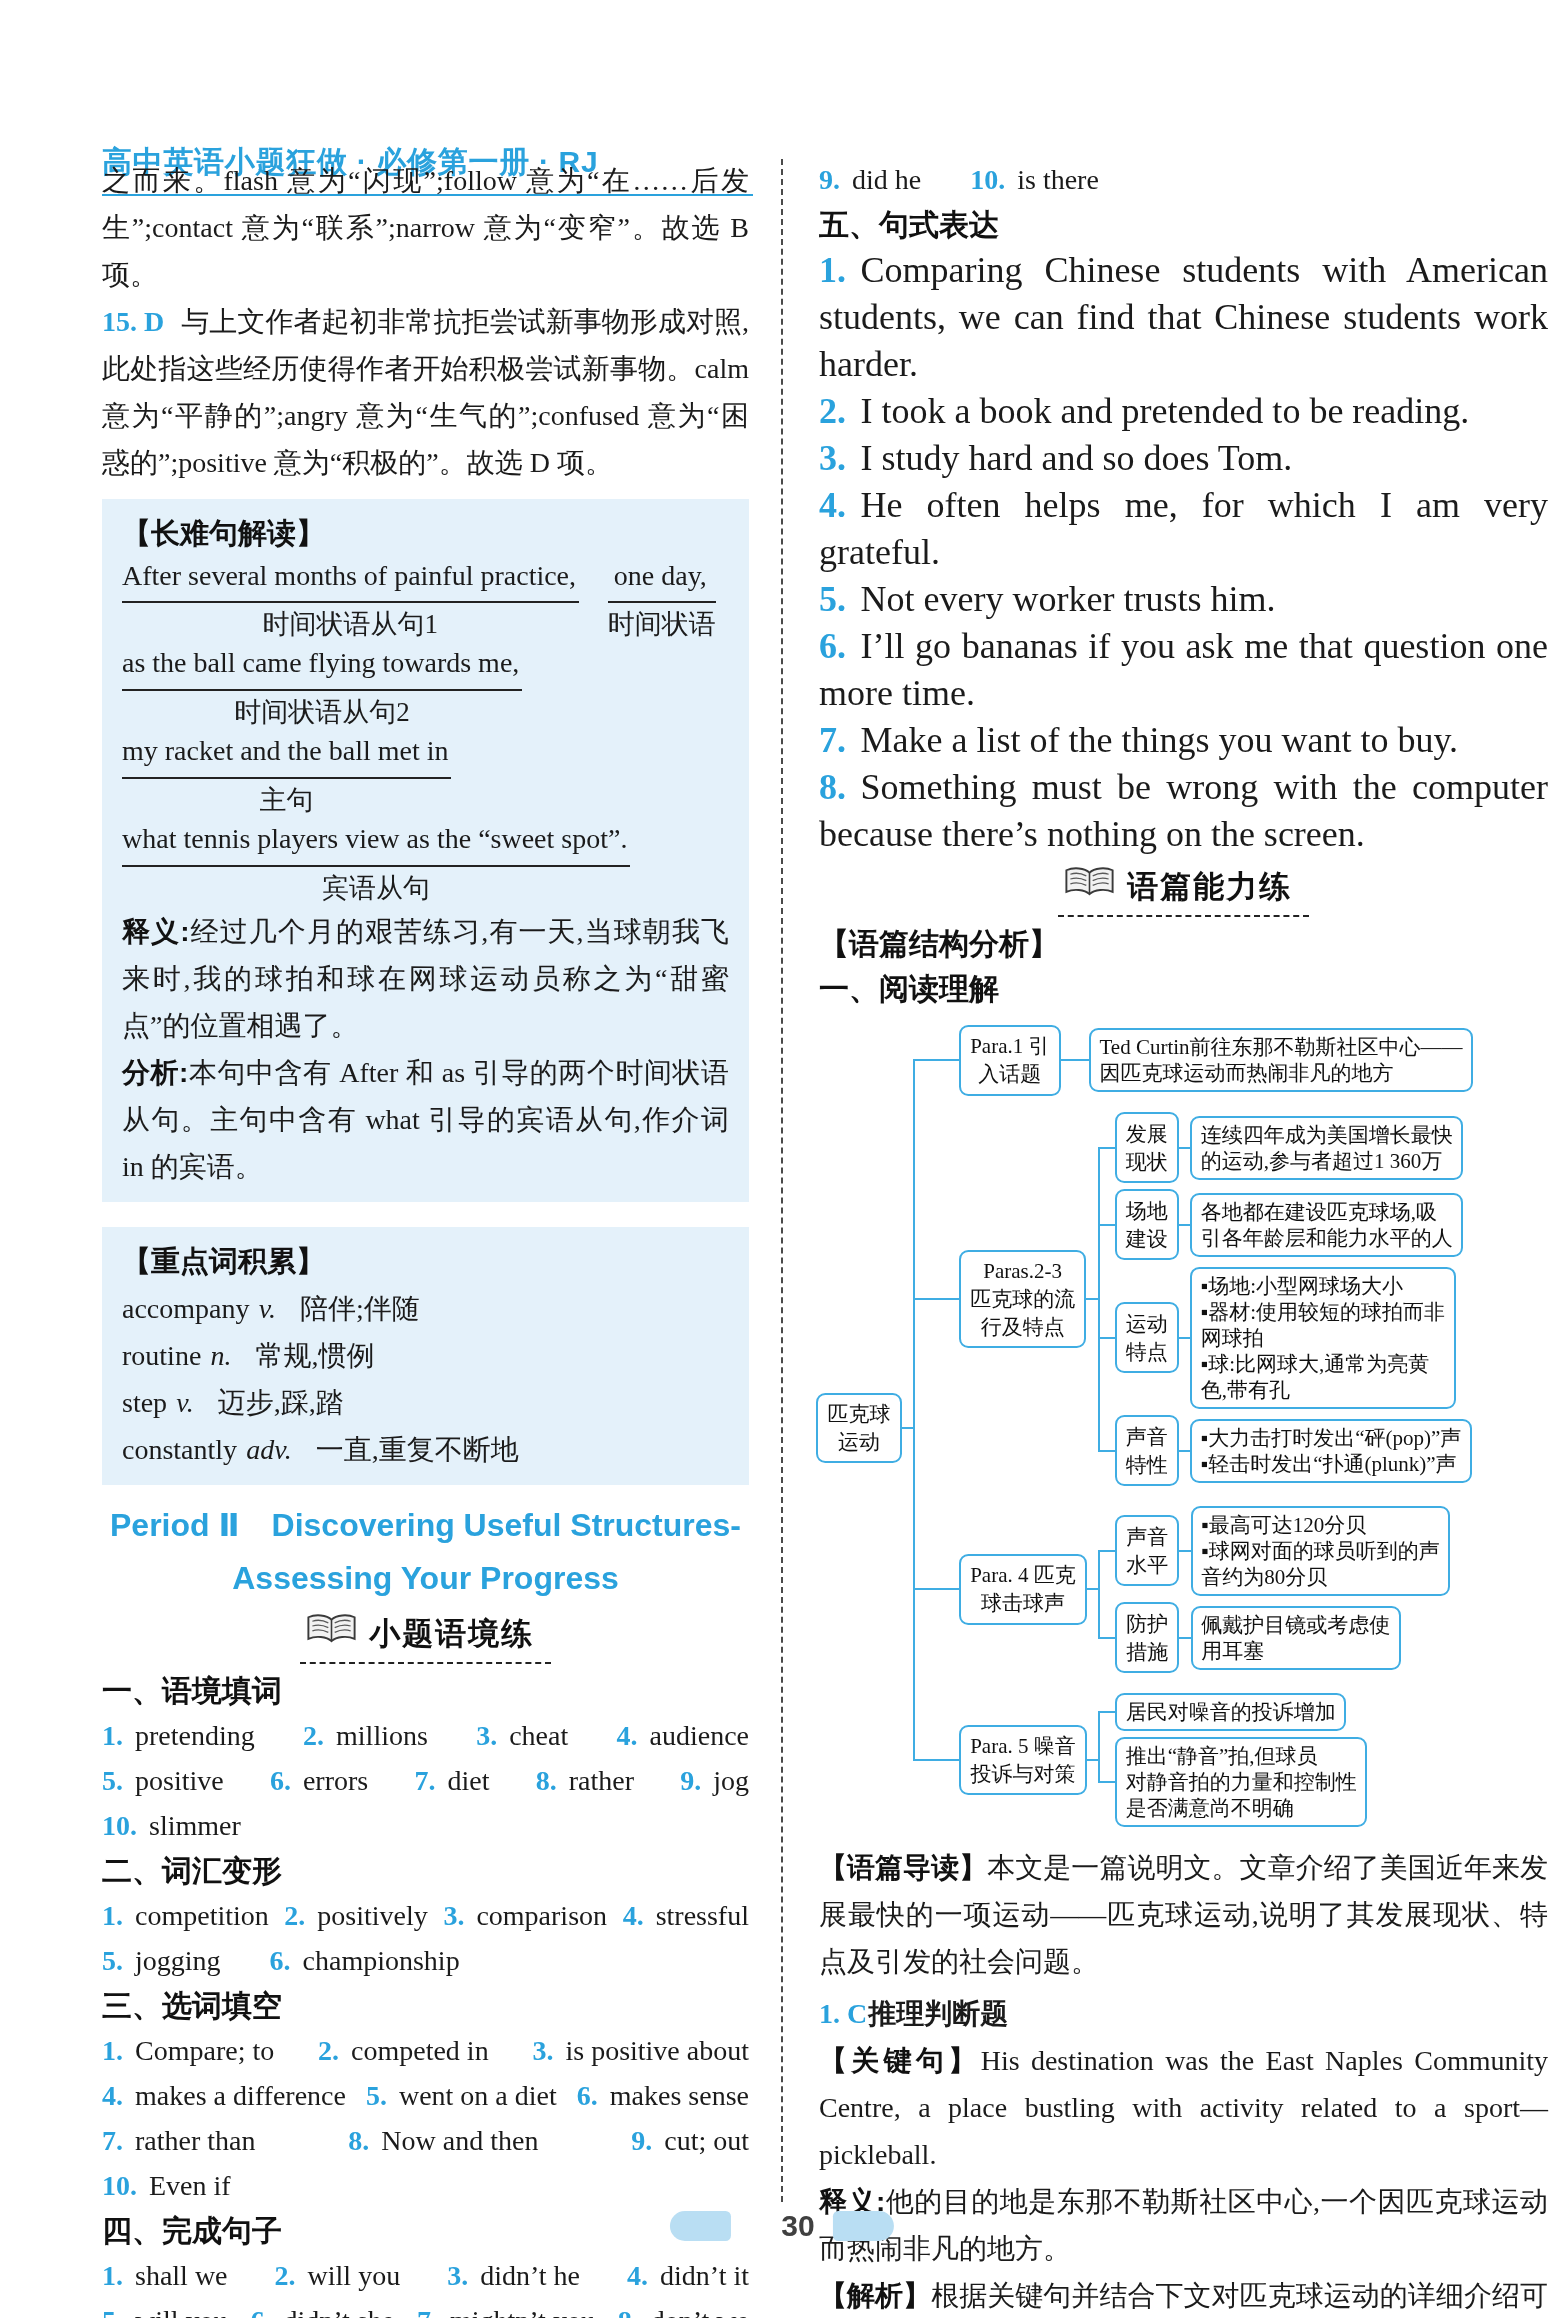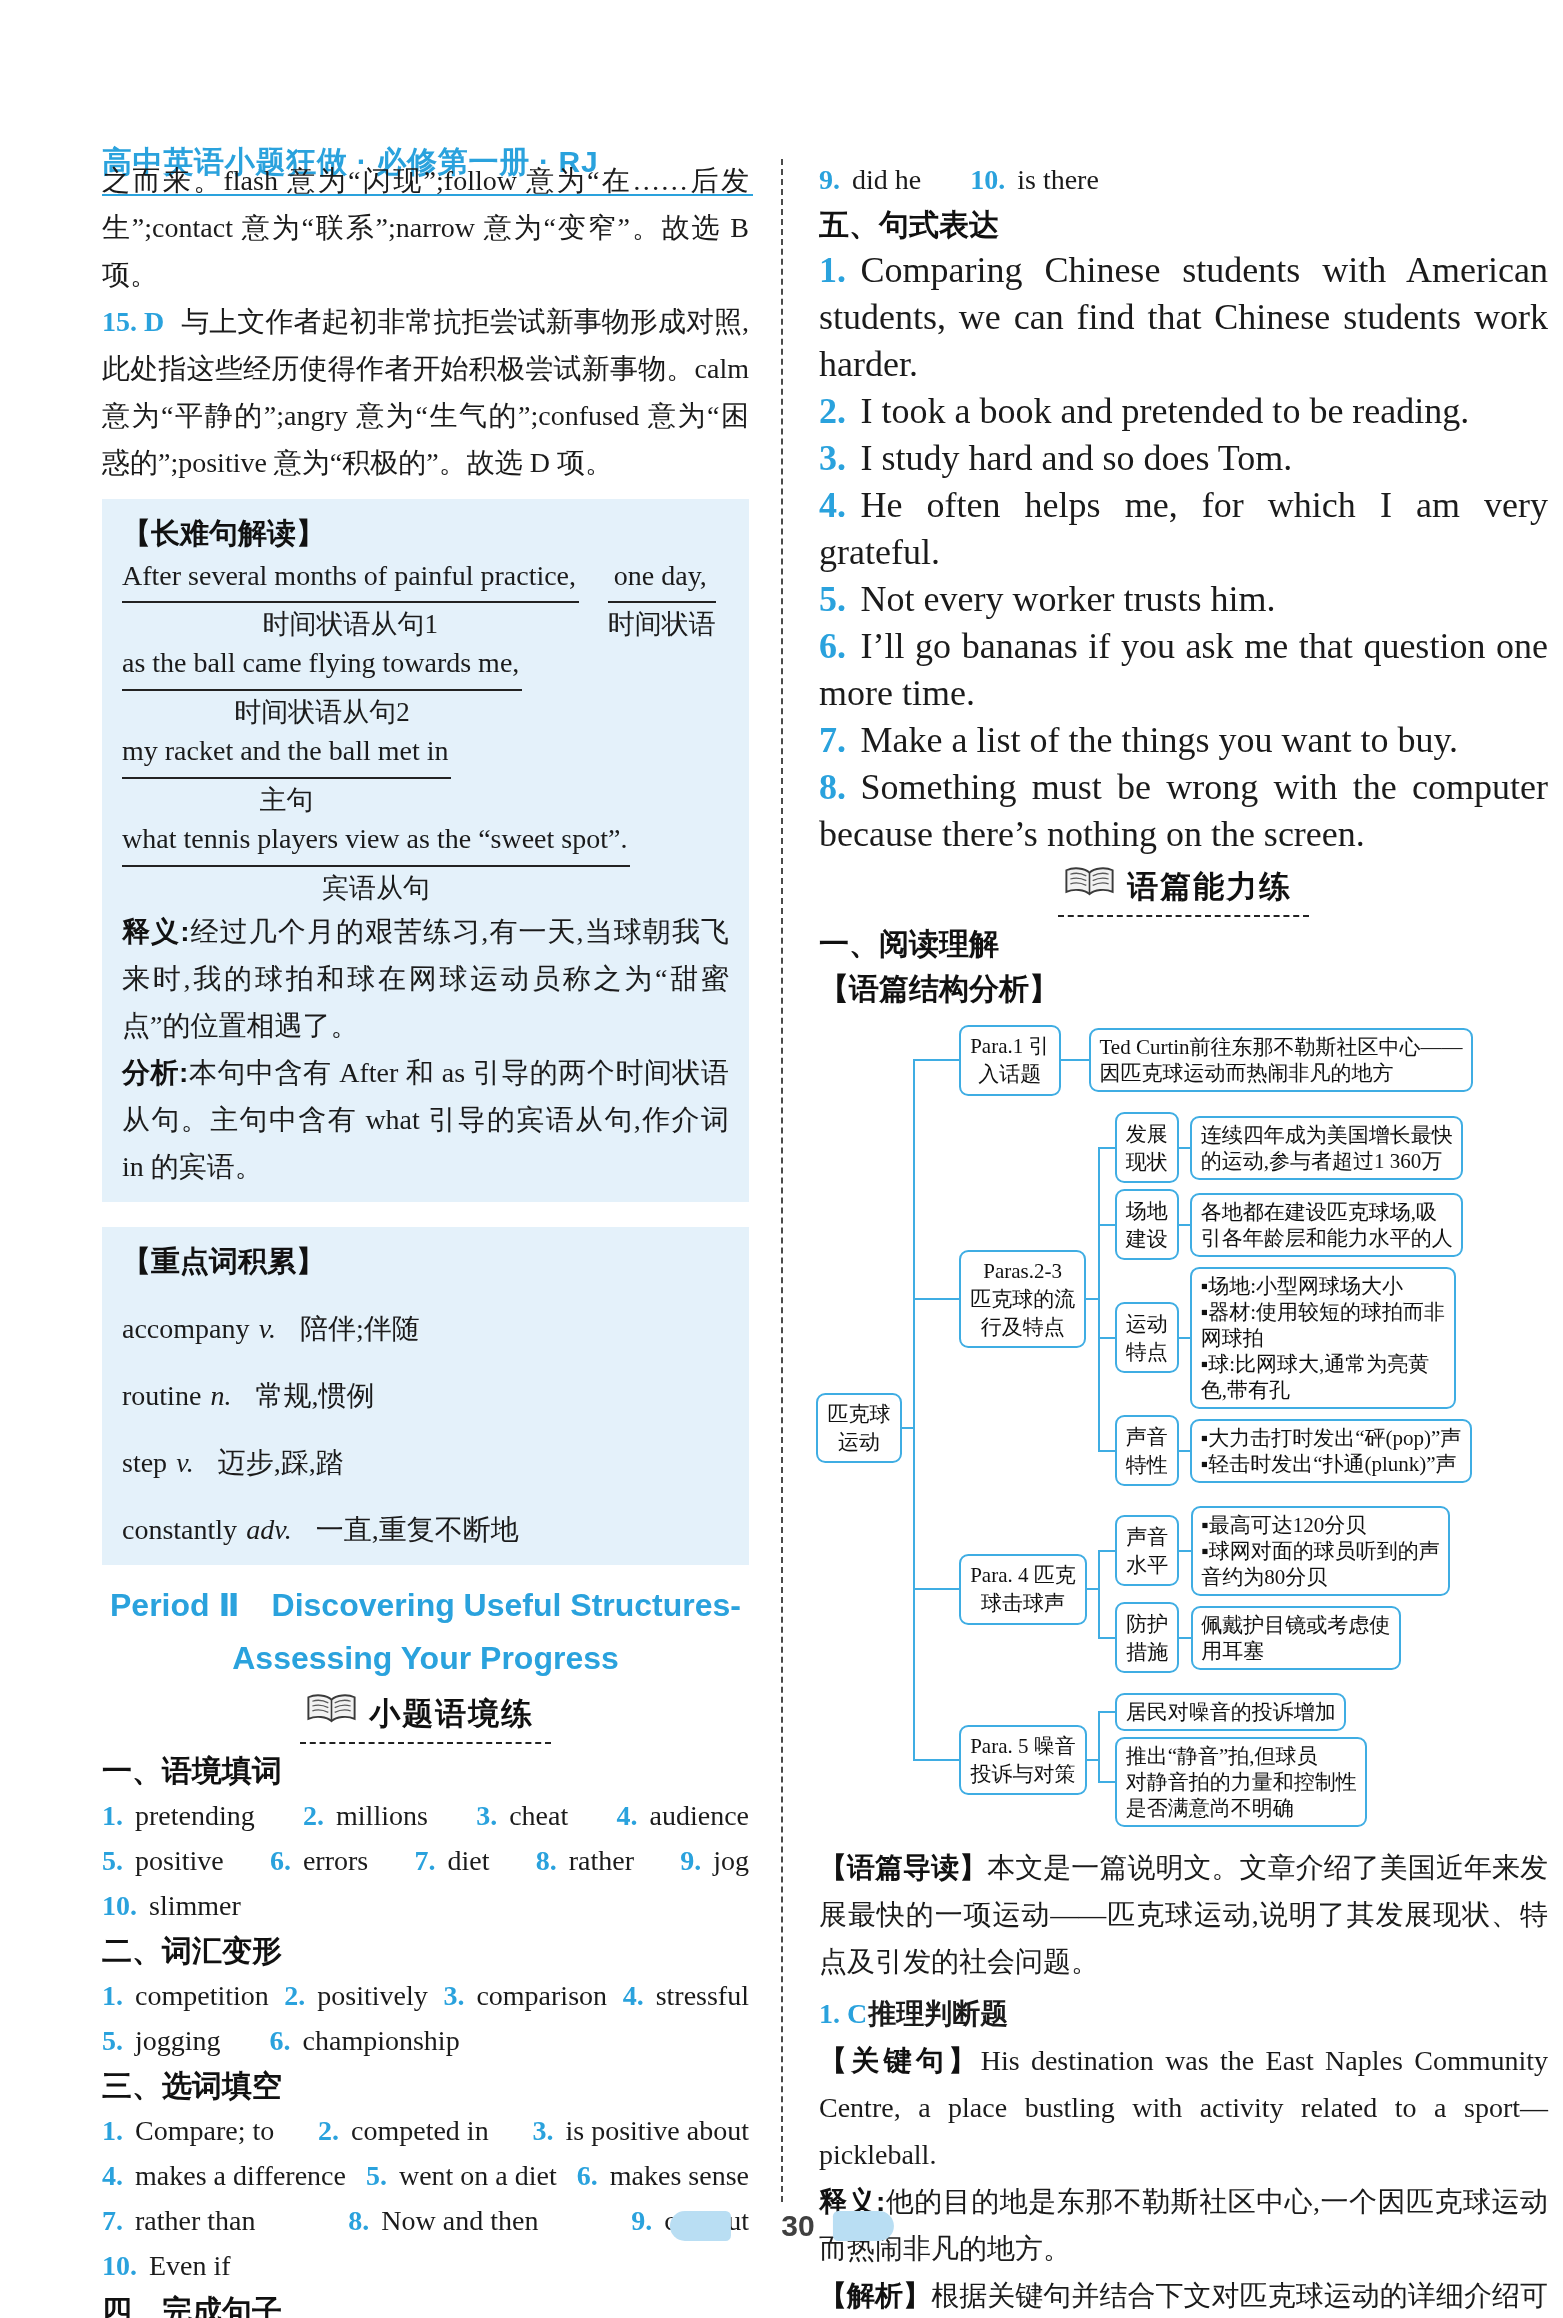--- a/index.html
+++ b/index.html
@@ -41,21 +41,21 @@
   .ans{white-space:nowrap;}
   .ans .n{margin-right:12px;}
 
   
   .bluebox{background:var(--boxbg);padding:10.5px 20px 12px 20px;margin-top:13px;}
   .bluebox .bx-title{font-family:"Liberation Sans","DejaVu Sans",sans-serif;font-weight:800;font-size:29px;line-height:47px;color:#111;}
   .segrow{display:flex;column-gap:29px;align-items:flex-start;}
   .seg{display:inline-block;text-align:center;}
   .seg-en{display:block;font-size:28px;line-height:38px;border-bottom:2px solid #222;padding:0 2.6px 6.6px 0;white-space:nowrap;}
   .seg-label{display:block;font-size:27px;line-height:40px;margin-top:1.3px;}
-  .vocab-line{font-size:28px;line-height:47px;margin-top:20px;}
+  .vocab-line{font-size:28px;line-height:47px;}
   .vocab-line .pos{font-style:italic;margin-left:9.2px;}
   .vocab-line .mean{margin-left:24px;}
 
   
   .period{margin-top:14.5px;text-align:center;color:var(--accent);font-family:"Liberation Sans","DejaVu Sans",sans-serif;font-weight:800;font-size:32px;line-height:53px;}
 
   
   .banner{display:flex;align-items:flex-start;justify-content:center;column-gap:12px;width:fit-content;margin:8px auto 4px auto;border-bottom:2.6px dashed #222;padding:0 17px 6.6px 6.6px;}
   .banner .bn-text{font-family:"Liberation Sans","DejaVu Sans",sans-serif;font-weight:900;font-size:31px;color:#111;letter-spacing:2px;}
   .book-icon{width:51px;height:34px;flex:none;}
@@ -246,22 +246,22 @@
 
     <div class="banner">
       <svg class="book-icon" viewBox="0 0 64 42">
         <path d="M32 8 C26 2, 12 1, 3 5 L3 32 C12 28, 26 29, 32 35 C38 29, 52 28, 61 32 L61 5 C52 1, 38 2, 32 8 Z" fill="#f2f2f2" stroke="#3a3a3a" stroke-width="2.4"></path>
         <path d="M32 8 L32 35" stroke="#3a3a3a" stroke-width="2"></path>
         <path d="M8 10 C14 8, 22 9, 28 12 M8 16 C14 14, 22 15, 28 18 M8 22 C14 20, 22 21, 28 24 M36 12 C42 9, 50 8, 56 10 M36 18 C42 15, 50 14, 56 16 M36 24 C42 21, 50 20, 56 22" stroke="#5a5a5a" stroke-width="1.6" fill="none"></path>
       </svg>
       <span class="bn-text">语篇能力练</span>
     </div>
 
+    <div class="sec-h">【语篇结构分析】</div>
     <div class="sec-h">一、阅读理解</div>
-    <div class="sec-h">【语篇结构分析】</div>
 
     <div class="mm" id="mindmap">
         <div class="mm-box root">匹克球
 运动</div>
         <div class="mm-stub"></div>
         <div class="mm-kids outer">
           <div class="mm-kid">
             <div class="mm-box branch">Para.1 引
 入话题</div>
             <div class="mm-stub"></div>

